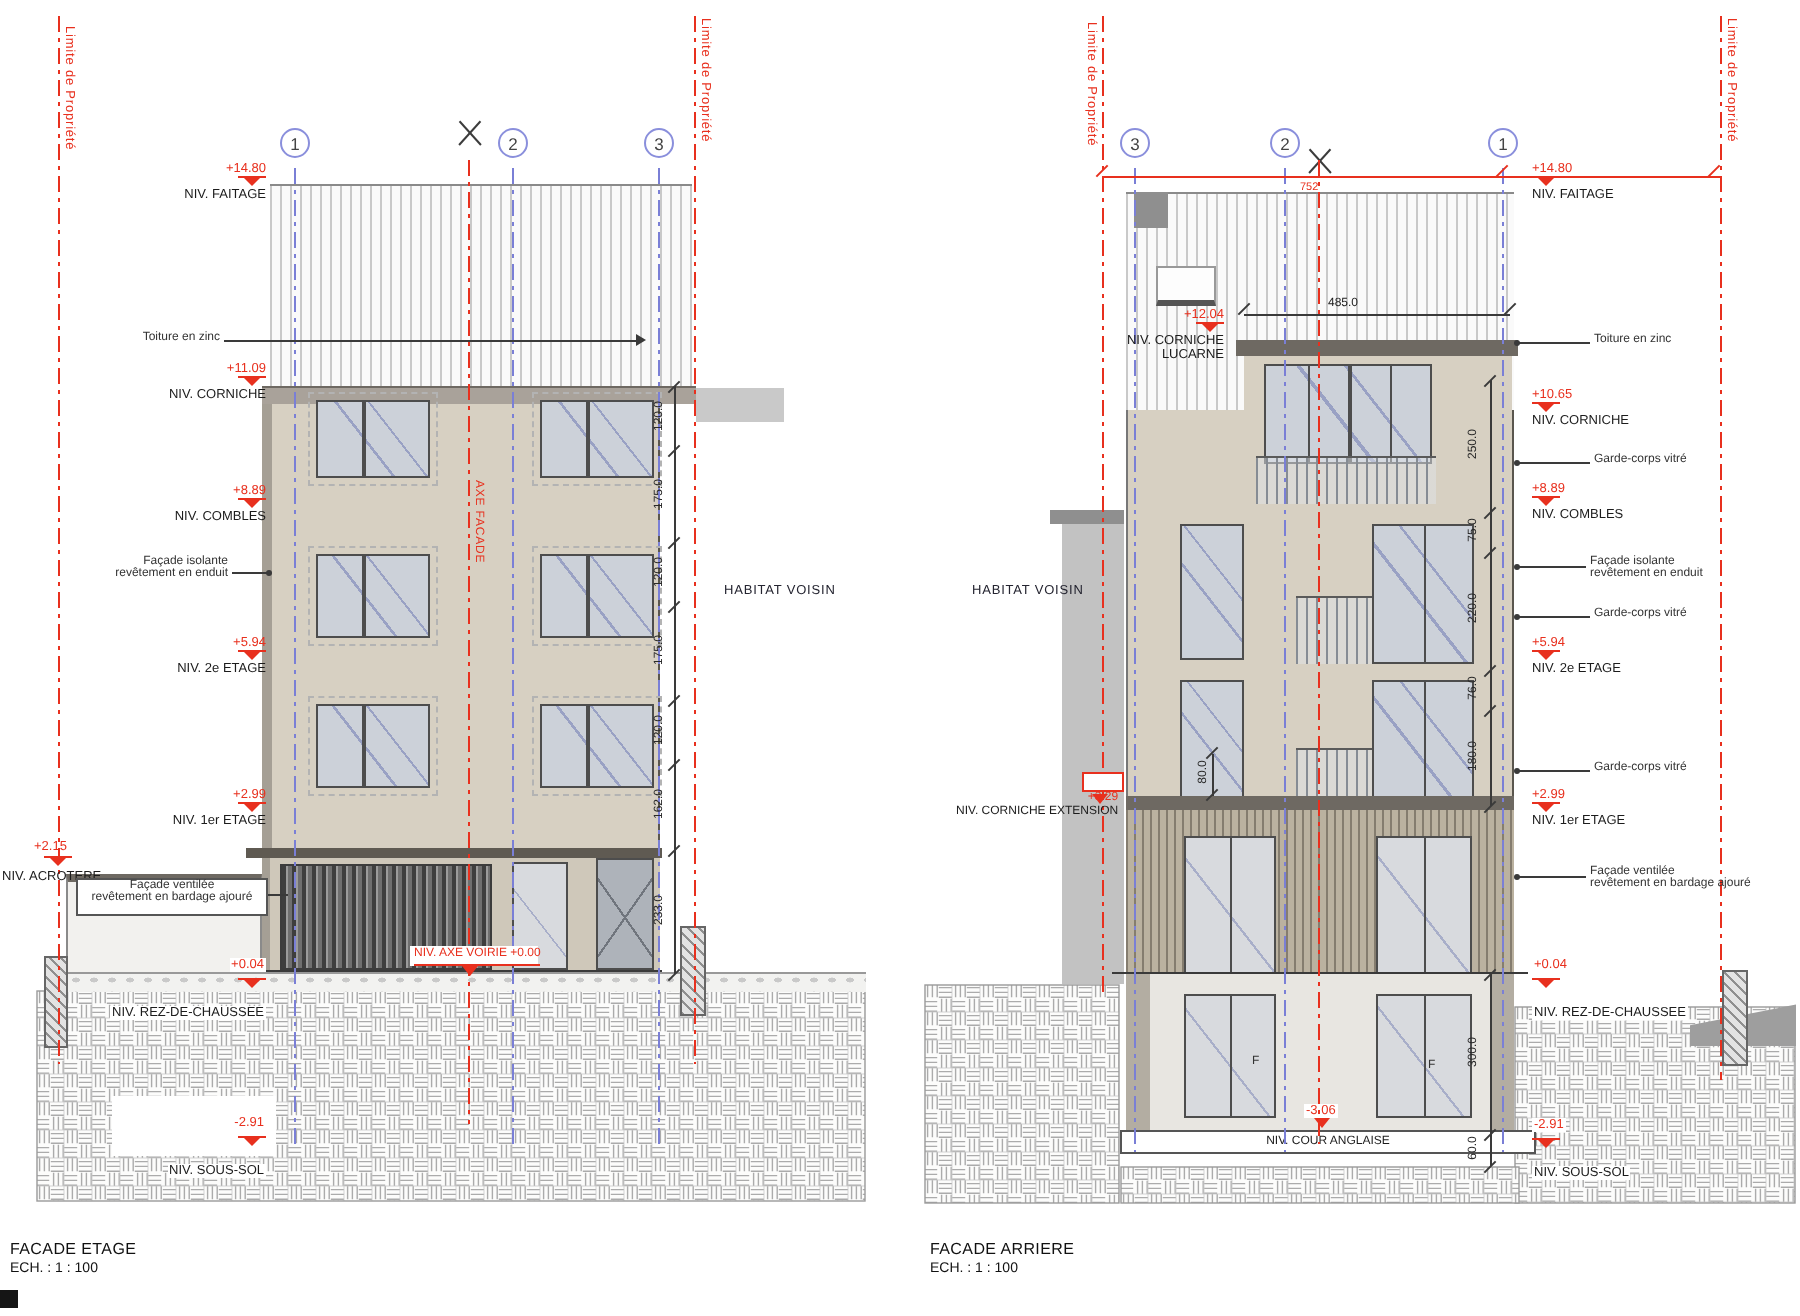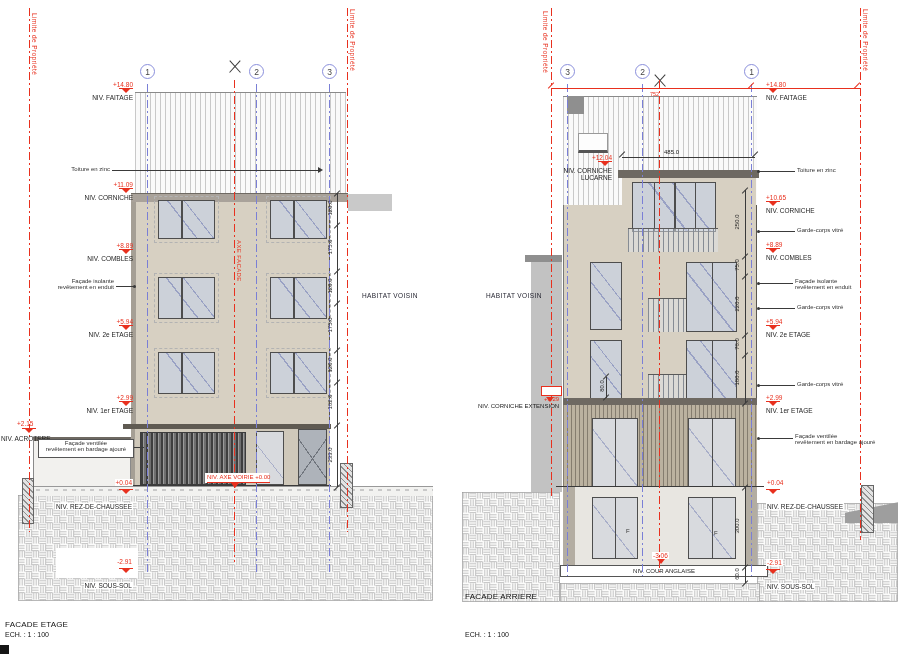--- a/index.html
+++ b/index.html
@@ -403,17 +403,17 @@
 
   <div class="a dot" style="left:757px;top:437px"></div>
     <div class="a hl" style="left:759px;top:438px;width:34px"></div>
   <div class="a" style="left:795px;top:433px">
     <div class="fnote">Façade ventilée</div>
     <div class="fnote">revêtement en bardage ajouré</div>
   </div>
 
   <div class="a ttl" style="left:5px;top:620px">FACADE ETAGE</div>
   <div class="a sub" style="left:5px;top:631px">ECH. :  1 : 100</div>
-  <div class="a ttl" style="left:465px;top:592px">FACADE ARRIERE</div>
+  <div class="a ttl" style="left:465px;top:620px">FACADE ARRIERE</div>
   <div class="a sub" style="left:465px;top:631px">ECH. :  1 : 100</div>
   <div class="a" style="left:0;top:645px;width:9px;height:9px;background:#151515"></div>
 
 </div>
 
 </body></html>

